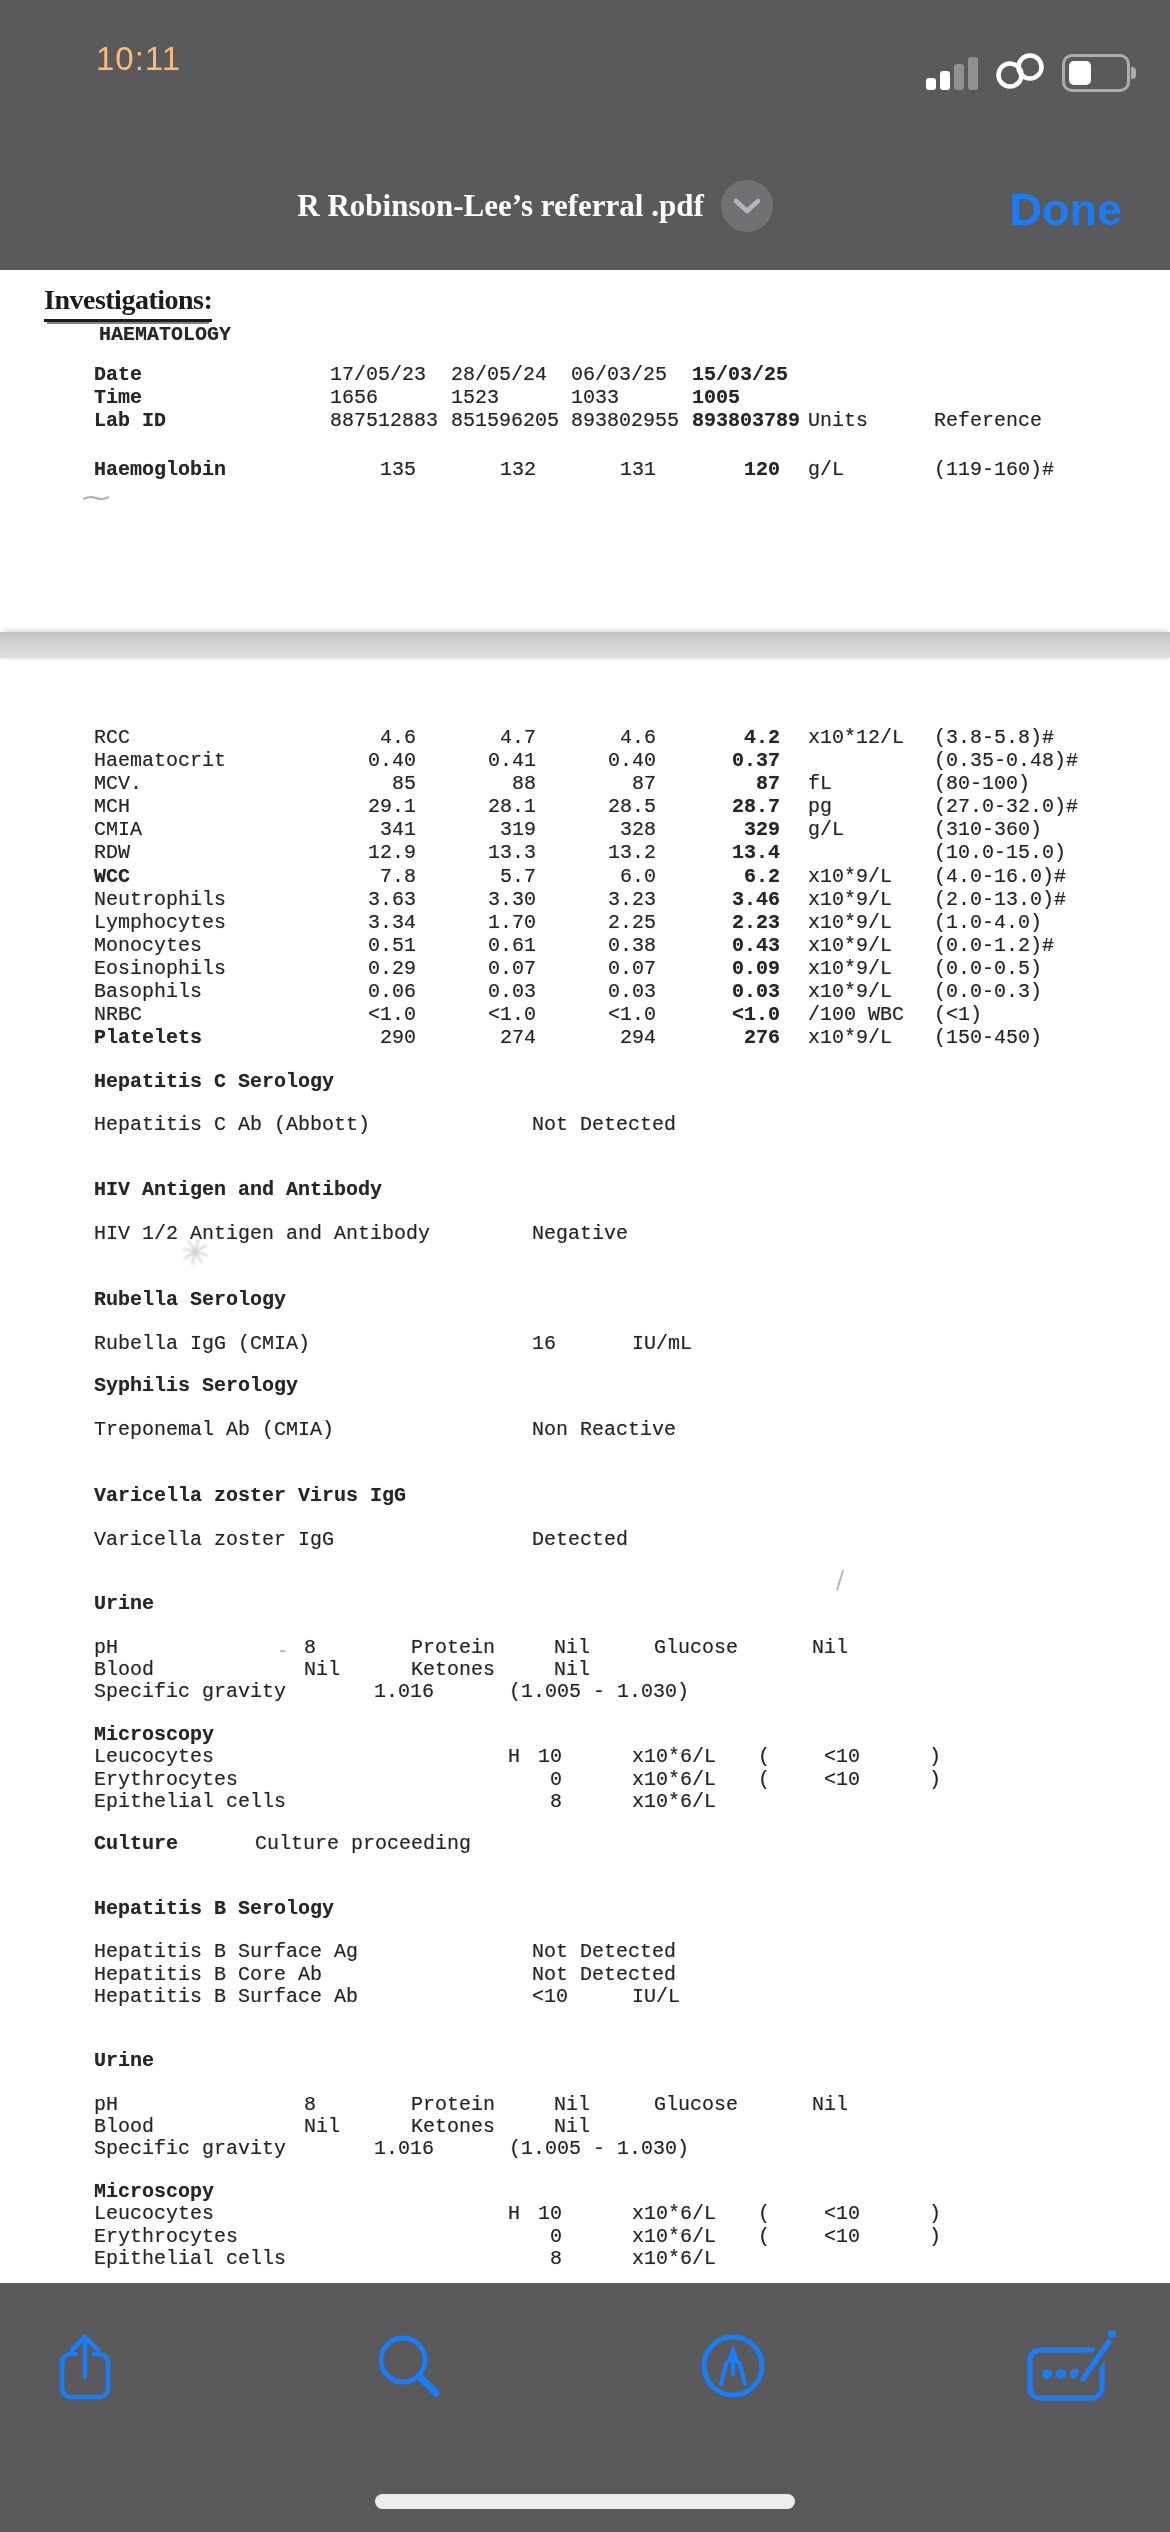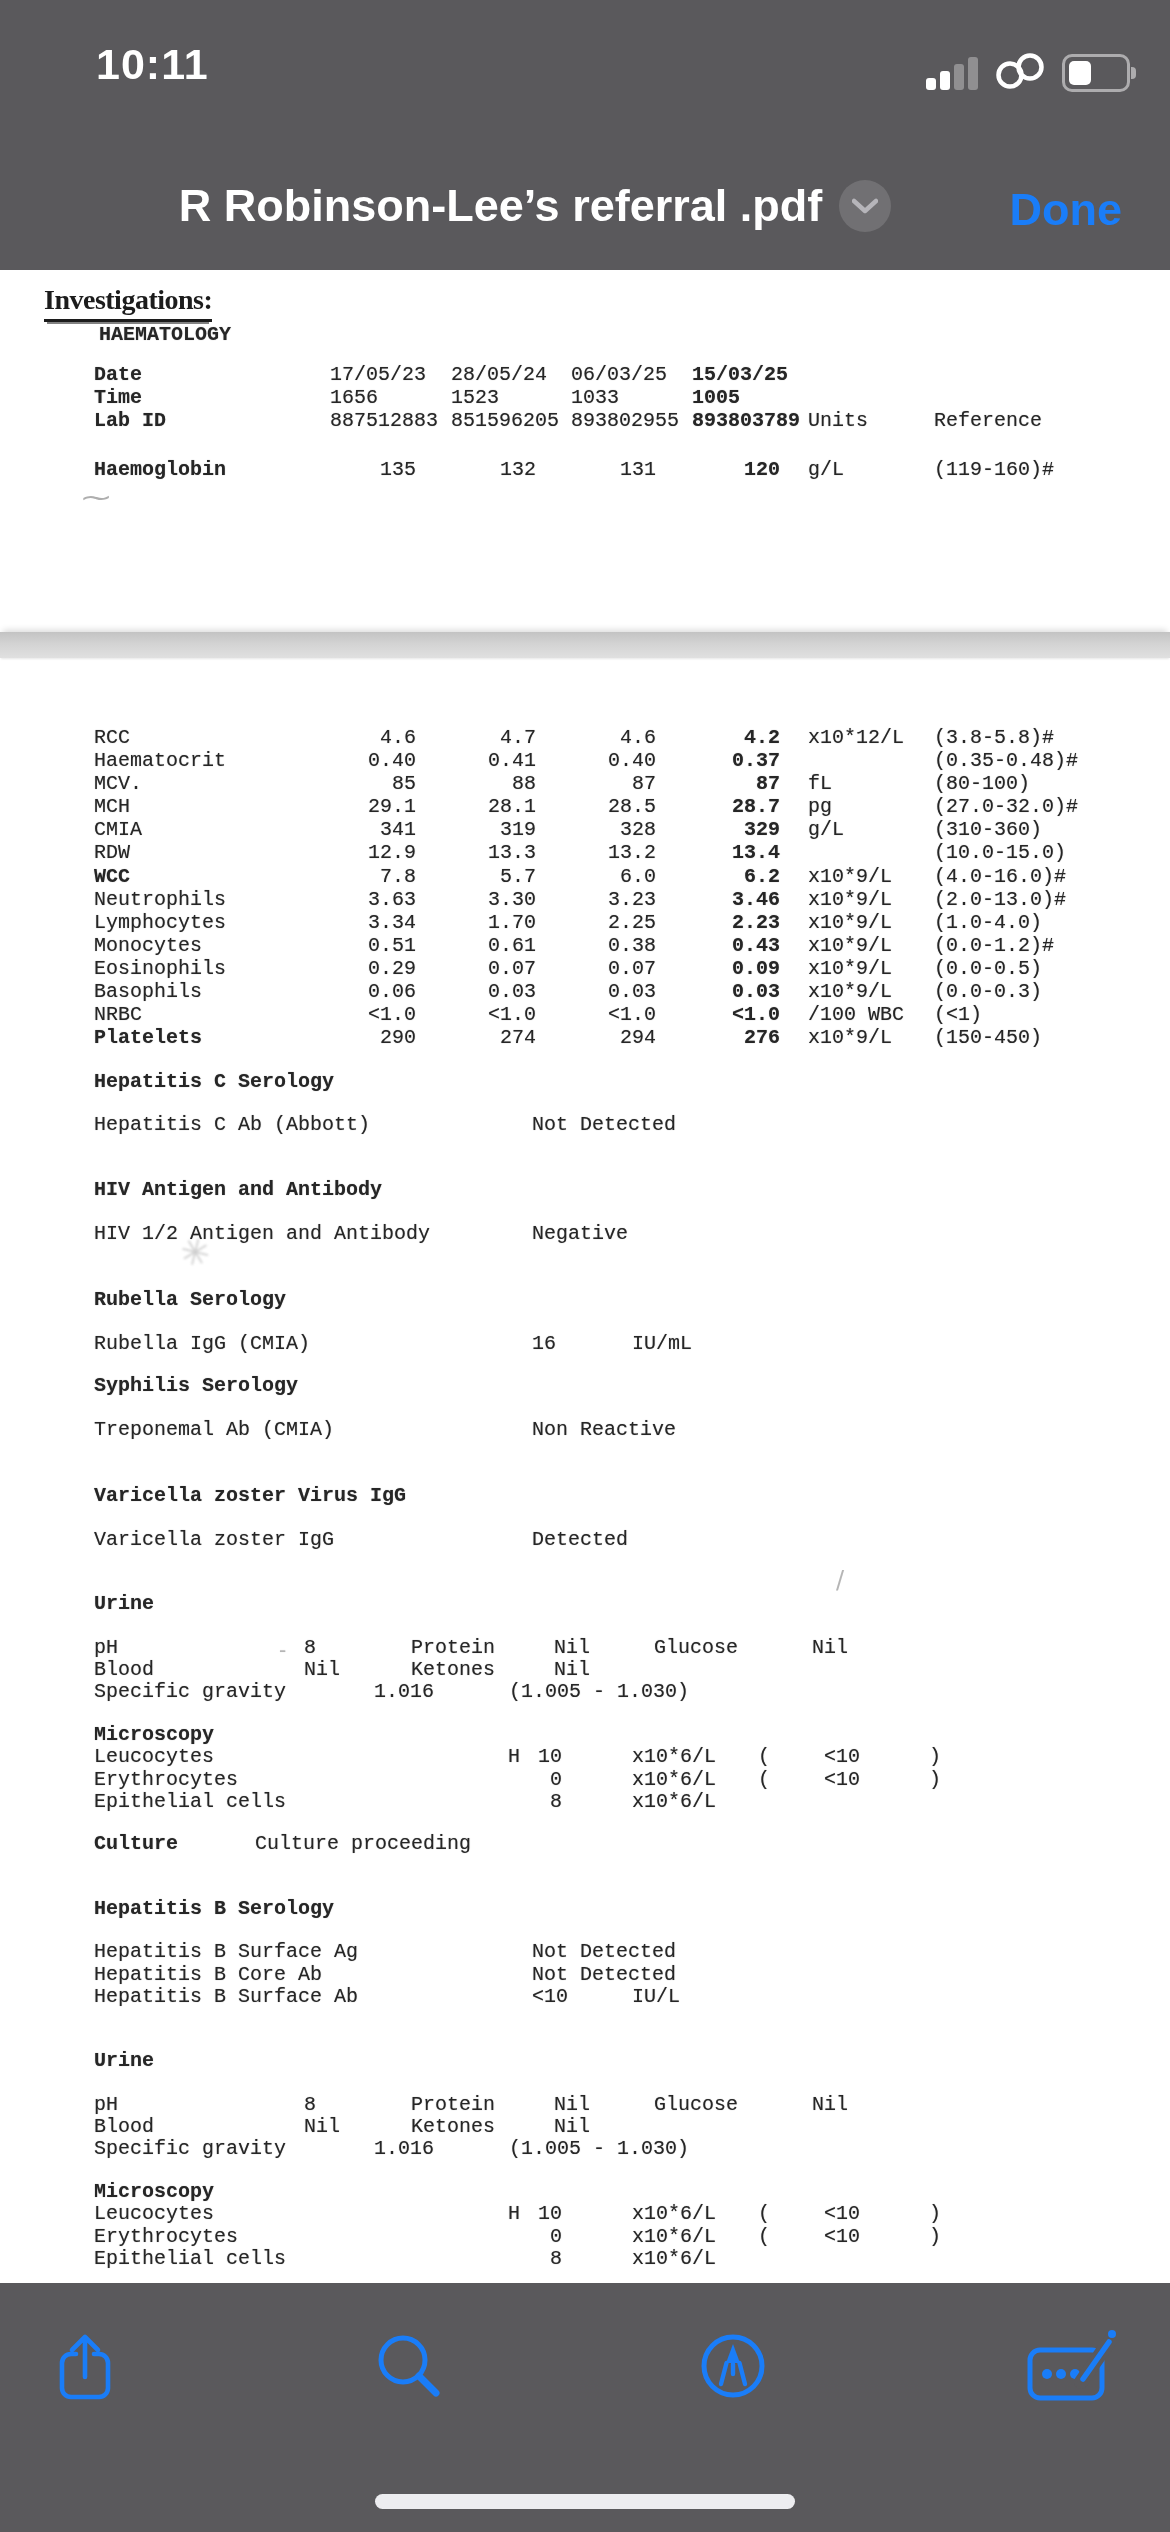--- a/index.html
+++ b/index.html
@@ -1,29 +1,29 @@
 <!DOCTYPE html>
 <html><head>
 <meta charset="utf-8">
 <style>
   html,body{margin:0;padding:0;background:#222;}
   .screen{position:relative;width:1170px;height:2532px;background:#5A595C;overflow:hidden;
           font-family:"Liberation Sans",sans-serif;-webkit-font-smoothing:antialiased;}
   
   .chrome-top{position:absolute;left:0;top:0;width:1170px;height:270px;background:#5A595C;}
-  .time{position:absolute;left:96px;top:40px;font-size:43px;font-weight:700;color:#ffffff;letter-spacing:1px;}
+  .time{position:absolute;left:96px;top:40px;font-size:33px;font-weight:400;color:#fdba74;letter-spacing:1px;}
   .sicons{position:absolute;right:40px;top:52px;display:flex;align-items:center;gap:15px;height:42px;}
   .sigbars{display:flex;align-items:flex-end;gap:4px;height:33px;}
   .sigbars i{display:block;width:10px;border-radius:3px;background:#fff;}
   .sigbars i.dim{background:rgba(255,255,255,.33);}
   .battery{position:relative;width:62px;height:32px;border:3px solid rgba(255,255,255,.5);border-radius:10px;}
   .battery .fill{position:absolute;left:4px;top:4px;width:22px;height:24px;border-radius:5px;background:#fff;}
   .battery .nub{position:absolute;right:-9px;top:10px;width:5px;height:12px;border-radius:0 4px 4px 0;background:rgba(255,255,255,.5);}
   .titlewrap{position:absolute;left:0;right:100px;top:176px;height:60px;display:flex;justify-content:center;align-items:center;gap:17px;}
-  .doc-title{color:#fff;font-size:45px;font-weight:700;white-space:nowrap;}
+  .doc-title{color:#fff;font-size:31px;font-weight:700;white-space:nowrap;font-family:Liberation Serif, serif;}
   .chev-btn{width:52px;height:52px;border-radius:50%;background:rgba(255,255,255,.14);display:flex;align-items:center;justify-content:center;flex:0 0 auto;}
   .done-btn{position:absolute;right:48px;top:184px;font-size:45px;font-weight:600;color:#1A7DF8;background:none;border:none;padding:0;}
   
   .document{position:absolute;left:0;top:270px;width:1170px;height:2013px;background:#FFFFFF;}
   .pagebreak{position:absolute;left:0;top:362px;width:100%;height:26px;
              background:linear-gradient(180deg,#c3c3c3,#d3d3d3 45%,#e0e0e0);
              box-shadow:0 -5px 6px -3px rgba(0,0,0,.15), 0 2px 2px -1px rgba(0,0,0,.10);}
   .line{position:absolute;left:12px;width:100%;height:23px;
         font-family:"Liberation Mono","DejaVu Sans Mono",monospace;font-size:20px;color:#262626;
         text-shadow:0 0 1px rgba(35,35,35,.45);margin-left:24px;}

